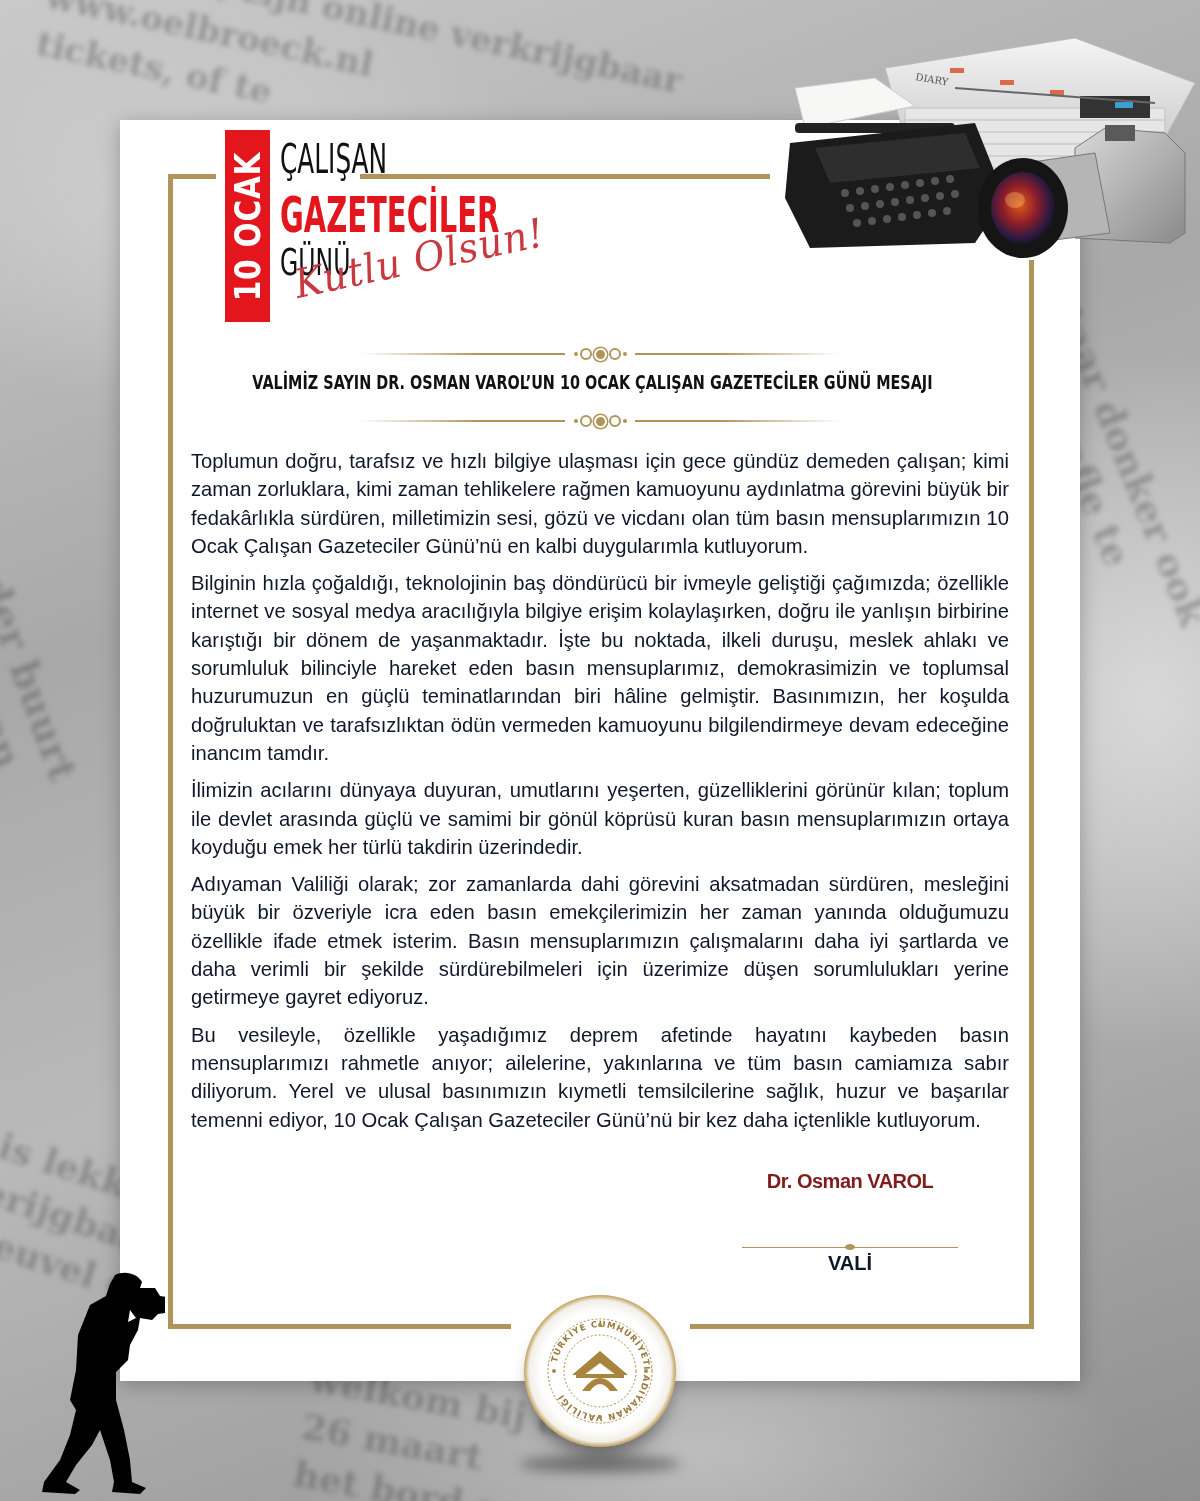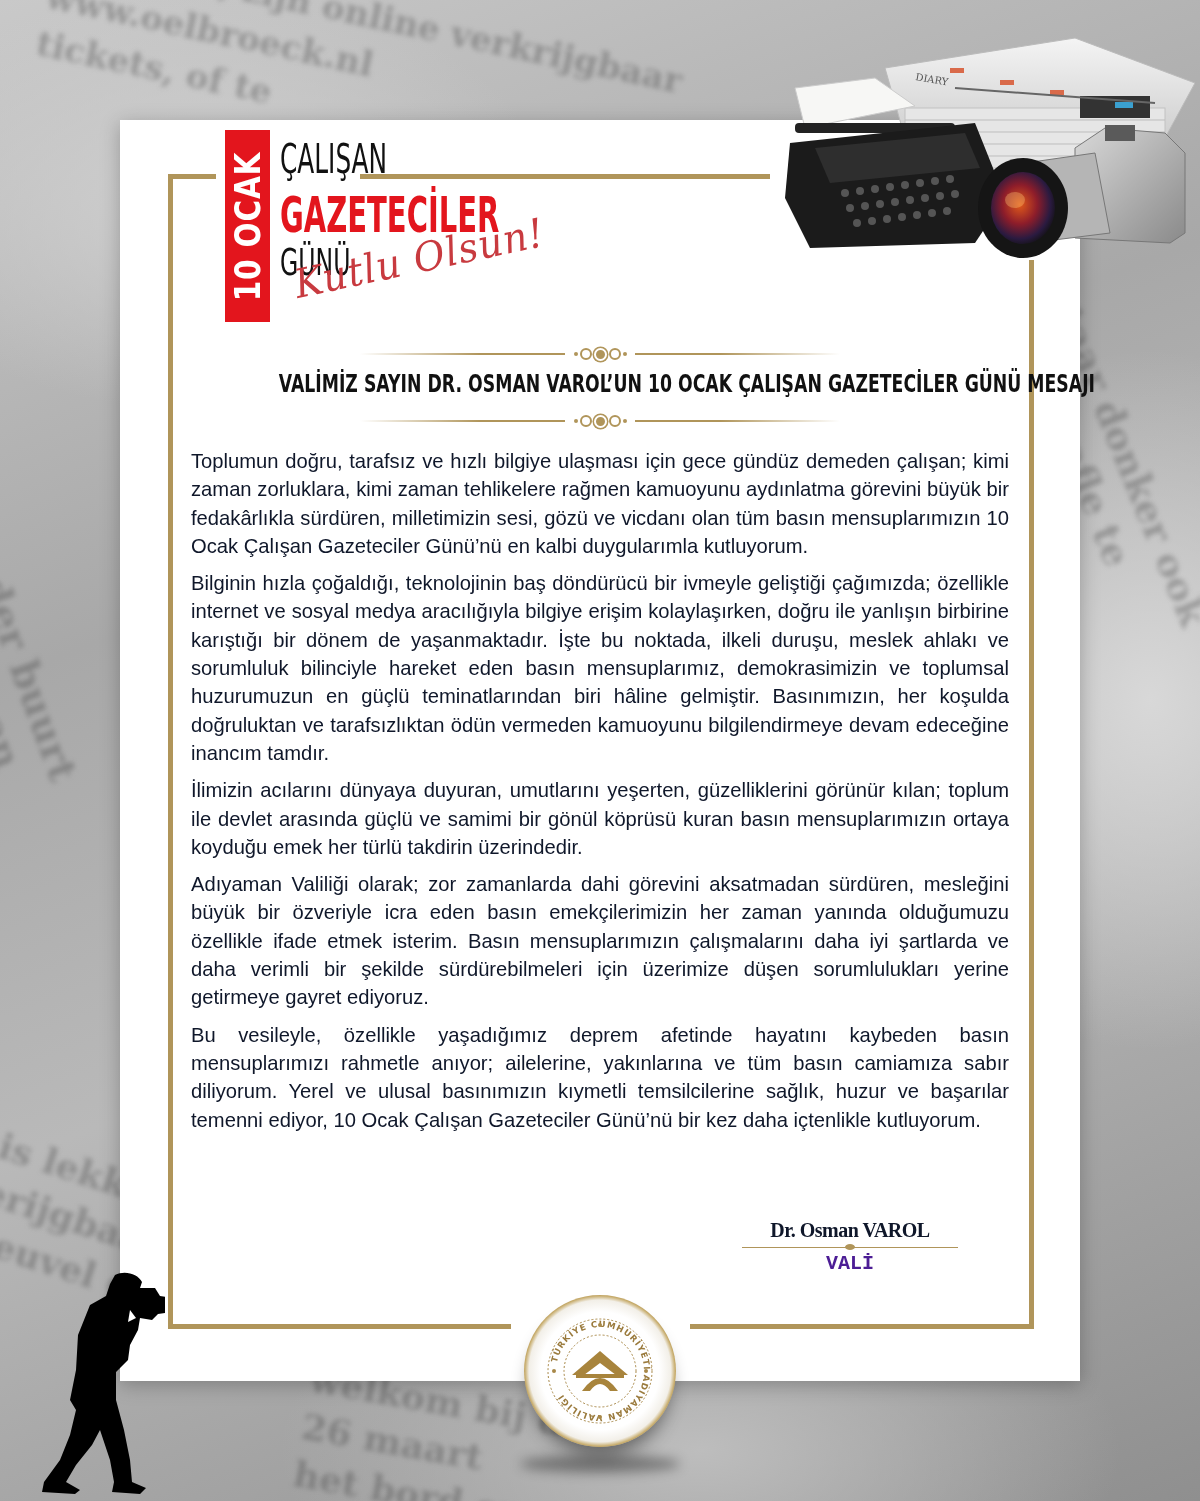--- a/index.html
+++ b/index.html
@@ -115,69 +115,69 @@
   }
   .gem .dot { width: 4px; height: 4px; border-radius: 50%; background: #b0955a; }
   .gem .ring { width: 12px; height: 12px; border-radius: 50%; border: 2px solid #b0955a; }
   .gem .center { width: 13px; height: 13px; border-radius: 50%; background: #b0955a; border: 2px solid #fff; box-shadow: 0 0 0 1.5px #b0955a; }
   .orn-top { top: 347px; }
   .orn-bottom { top: 414px; }
 
   .title {
     position: absolute;
     left: 120px; width: 960px; top: 370px;
-    text-align: center;
+    text-align: left;
     font-family: "DejaVu Sans", sans-serif;
     font-weight: bold;
-    font-size: 24px;
+    font-size: 20px;
     color: #111;
     letter-spacing: 0;
   }
   .title span { display: inline-block; transform: scaleX(0.72); transform-origin: center; white-space: nowrap; }
 
   
   .body {
     position: absolute;
     left: 191px; top: 447px;
     width: 818px;
     font-family: "Liberation Sans", sans-serif;
     font-size: 20.2px;
     line-height: 28.3px;
     color: #0f172a;
     text-align: justify;
   }
   .body p { margin-bottom: 9px; }
 
   .sign-name {
     position: absolute;
-    left: 740px; width: 220px; top: 1219px;
+    left: 740px; width: 220px; top: 1170px;
     text-align: center;
-    font-family: Liberation Serif, serif;
+    font-family: Liberation Sans, sans-serif;
     font-weight: bold;
     font-size: 20px;
-    color: #0f172a;
+    color: #7f1d1d;
     letter-spacing: -0.5px;
   }
   .sign-line {
     position: absolute;
     left: 742px; top: 1247px; width: 216px; height: 1px;
     background: #b0955a;
   }
   .sign-line::after {
     content: ""; position: absolute; left: 50%; top: -3px; width: 10px; height: 6px;
     transform: translateX(-50%); border-radius: 50%; background: #b0955a;
   }
   .sign-title {
     position: absolute;
     left: 740px; width: 220px; top: 1252px;
     text-align: center;
-    font-family: Liberation Mono, monospace;
+    font-family: Liberation Sans, sans-serif;
     font-weight: bold;
     font-size: 20px;
-    color: #4c1d95;
+    color: #0f172a;
   }
 
   
   .seal {
     position: absolute;
     left: 524px; top: 1295px;
     width: 152px; height: 152px;
     border-radius: 50%;
     background: radial-gradient(circle, #ffffff 55%, #f2efe8 66%, #c7ac6c 70%, #9a7a3c 74%, #e9dcbb 78%, #a88848 84%, #d5c19a 92%, #f5f5f5 100%);
     box-shadow: 0 14px 18px -6px rgba(0,0,0,0.45);

